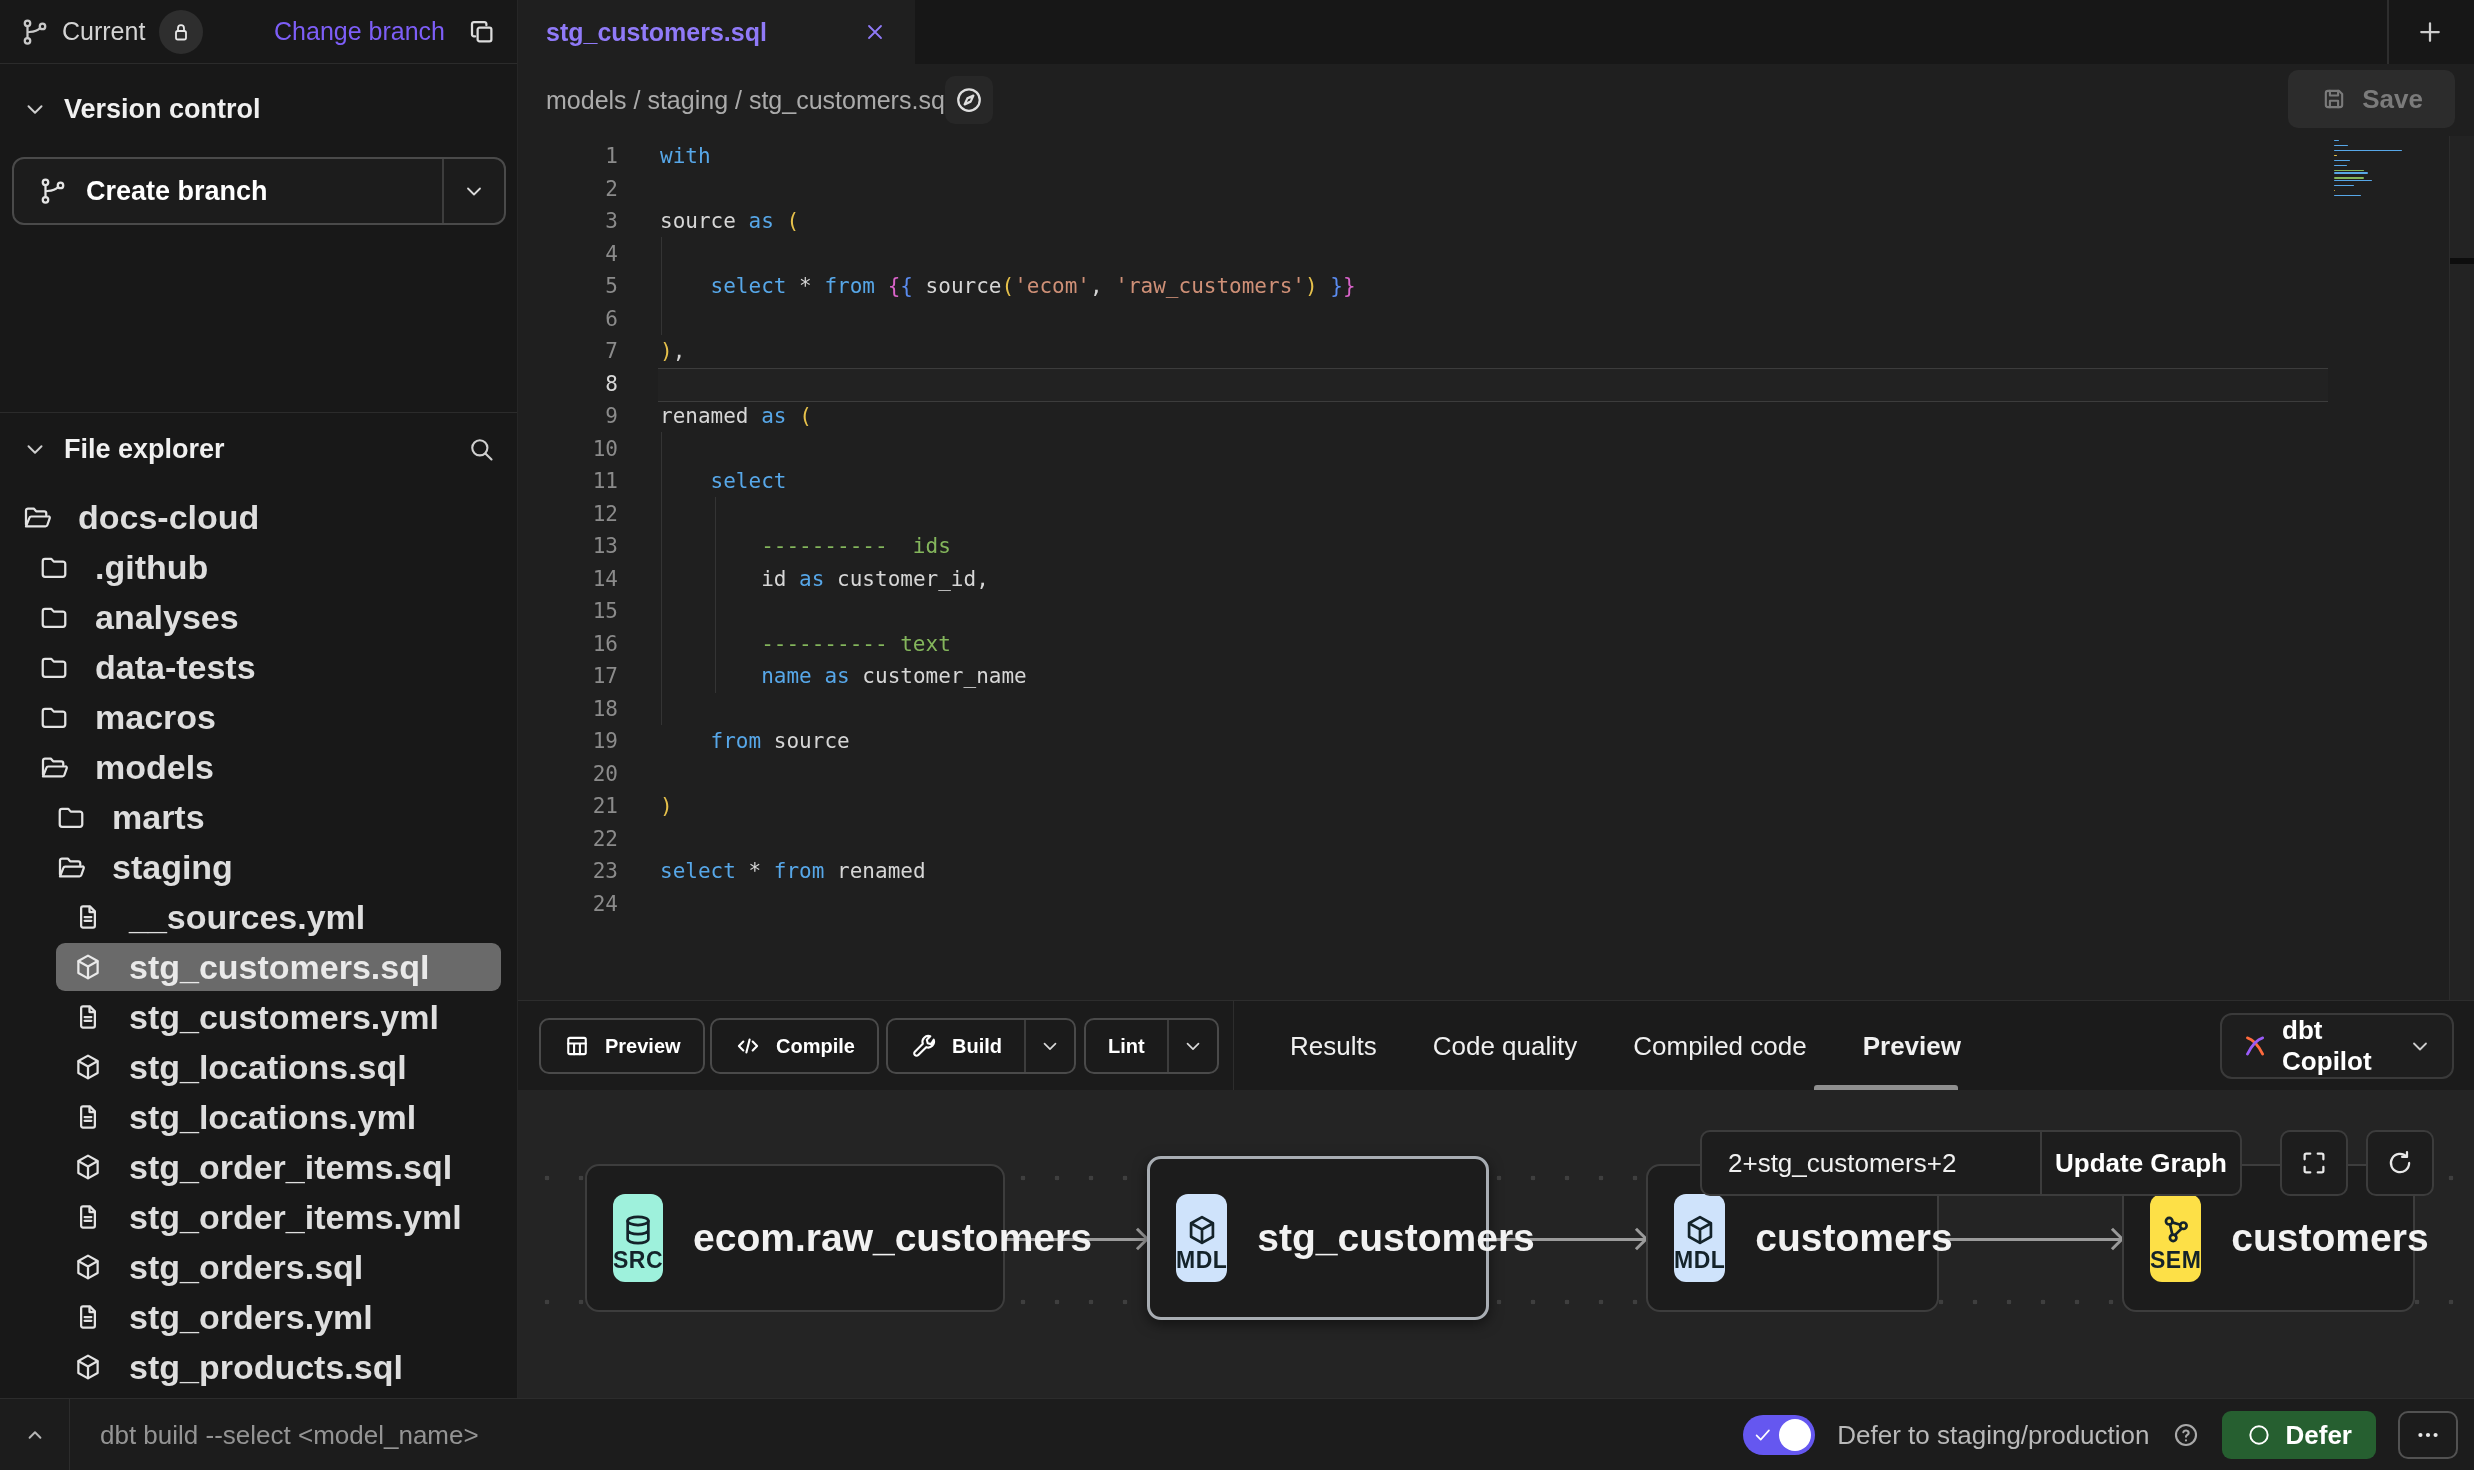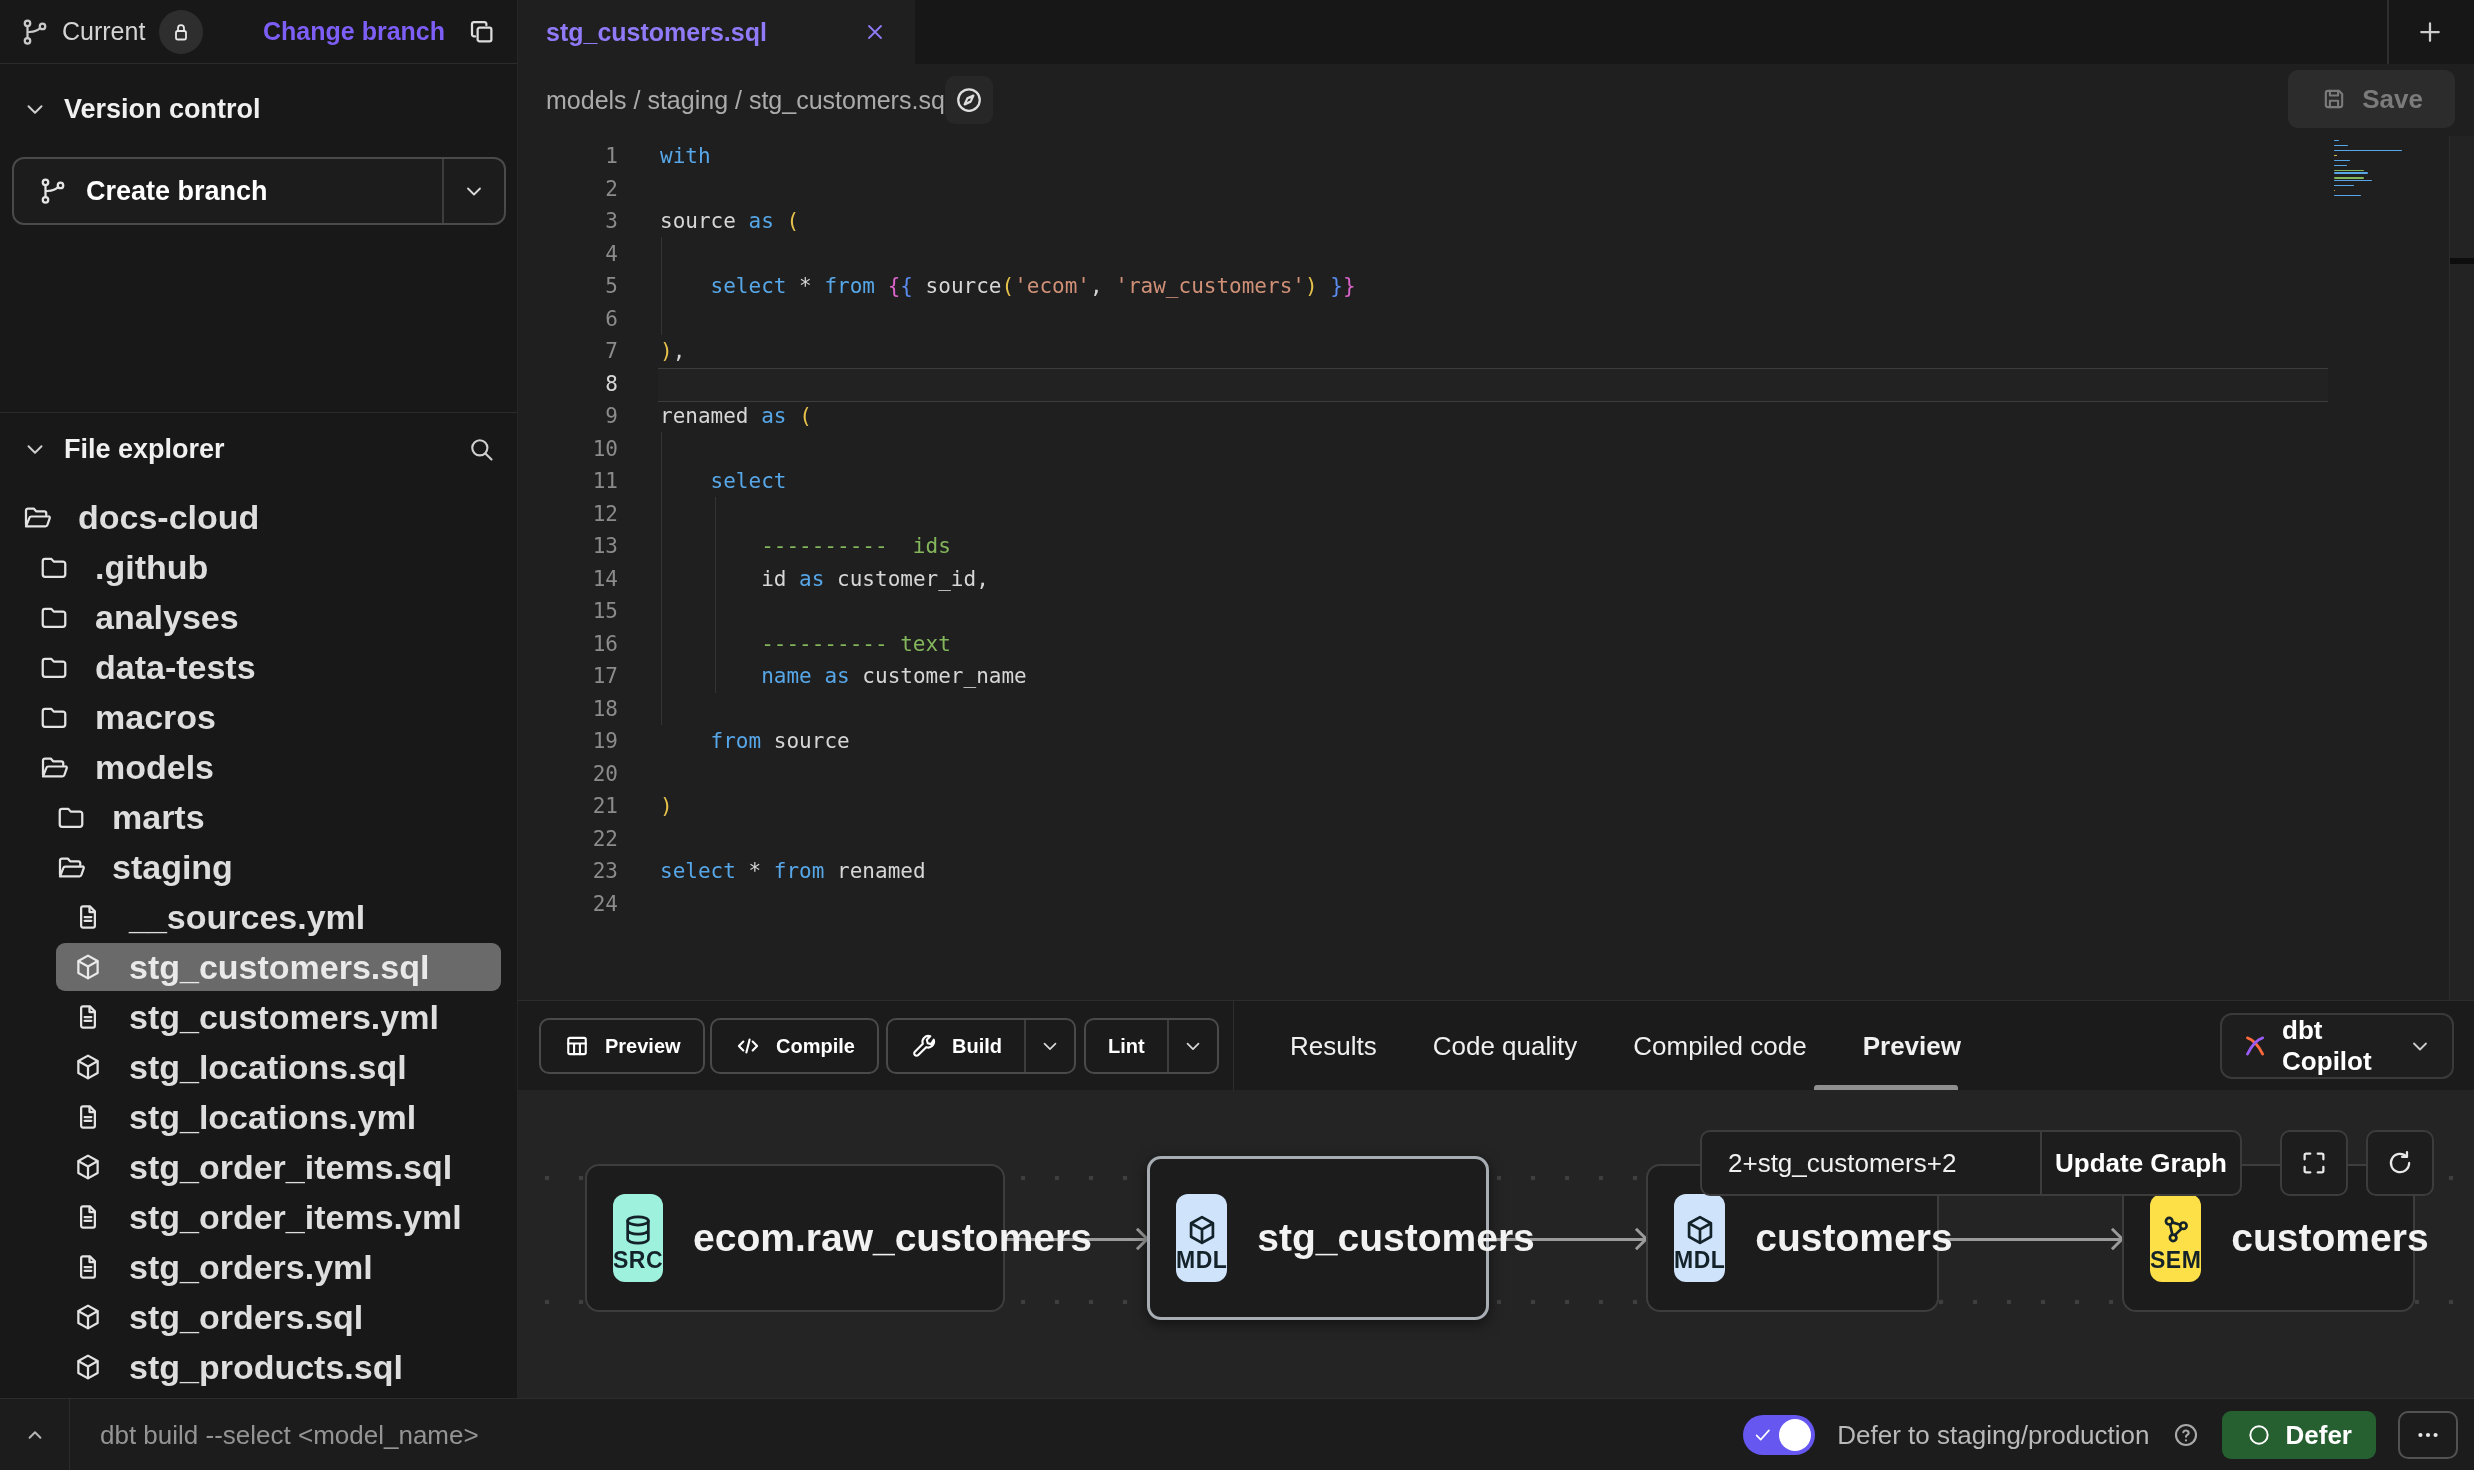--- a/index.html
+++ b/index.html
@@ -13,21 +13,21 @@
   .app{position:relative;width:2474px;height:1470px;background:var(--bg);overflow:hidden;color:var(--txt)}
   svg{display:block}
   .ic{stroke:currentColor;fill:none;stroke-width:1.8;stroke-linecap:round;stroke-linejoin:round}
 
   
   .sidebar{position:absolute;left:0;top:0;width:518px;height:1398px;background:var(--sidebar);border-right:1px solid #262626}
   .sb-top{position:absolute;left:0;top:0;width:100%;height:64px;border-bottom:1px solid var(--line);display:flex;align-items:center;padding:0 20px}
   .sb-top .branch-ic{color:#c9c9c9;margin-right:12px}
   .cur-label{font-size:25px;color:#d4d4d4}
   .lock-chip{width:44px;height:44px;border-radius:50%;background:#2e2e2e;display:flex;align-items:center;justify-content:center;color:#e8e8e8;margin-left:14px}
-  .chg-branch{margin-left:auto;font-size:25px;font-weight:700;color:#7d5ef7;cursor:pointer}
+  .chg-branch{margin-left:auto;font-size:25px;font-weight:400;color:#7d5ef7;cursor:pointer}
   .copy-btn{margin-left:22px;color:#dcdcdc}
   .vc-head,.fe-head{position:absolute;left:0;width:100%;height:58px;display:flex;align-items:center;padding:0 22px;gap:16px}
   .vc-head{top:80px}
   .sec-title{font-size:27px;font-weight:700;color:#f0f0f0}
   .chev{color:#cfcfcf}
   .create-branch{position:absolute;left:12px;top:157px;width:494px;height:68px;border:2px solid var(--btn-border);border-radius:12px;background:#1c1c1c;display:flex;align-items:center}
   .cb-main{flex:1;display:flex;align-items:center;gap:18px;padding:0 24px;height:100%}
   .cb-label{font-size:27px;font-weight:700;color:#fff}
   .cb-split{width:62px;height:100%;border-left:2px solid #3d3d3d;display:flex;align-items:center;justify-content:center;color:#d9d9d9}
   .sb-divider{position:absolute;left:0;top:412px;width:100%;height:0;border-top:1px solid var(--line)}
@@ -315,34 +315,34 @@
             <svg width="30" height="30" viewBox="0 0 24 24" style="stroke:currentColor;fill:none;stroke-width:1.8;stroke-linecap:round;stroke-linejoin:round">
               <path d="M6.5 5A1.5 1.5 0 0 1 8 3.5h5.5L17.5 7.5V19a1.5 1.5 0 0 1-1.5 1.5H8A1.5 1.5 0 0 1 6.5 19z"></path>
               <path d="M13.2 3.8V8h4M9.3 12h5.4M9.3 15h5.4"></path>
             </svg>
           </span>
           <span class="t-label">stg_order_items.yml</span>
         </div>
         <div class="tree-row" style="padding-left: 73px;">
           <span class="t-ic">
             <svg width="30" height="30" viewBox="0 0 24 24" style="stroke:currentColor;fill:none;stroke-width:1.8;stroke-linecap:round;stroke-linejoin:round">
+              <path d="M12 2.9l7.7 4.3v9.6L12 21.1l-7.7-4.3V7.2z"></path>
+              <path d="M4.5 7.4l7.5 4.2 7.5-4.2M12 11.6v9.3"></path>
+            </svg>
+          </span>
+          <span class="t-label">stg_orders.sql</span>
+        </div>
+        <div class="tree-row" style="padding-left: 73px;">
+          <span class="t-ic">
+            <svg width="30" height="30" viewBox="0 0 24 24" style="stroke:currentColor;fill:none;stroke-width:1.8;stroke-linecap:round;stroke-linejoin:round">
               <path d="M6.5 5A1.5 1.5 0 0 1 8 3.5h5.5L17.5 7.5V19a1.5 1.5 0 0 1-1.5 1.5H8A1.5 1.5 0 0 1 6.5 19z"></path>
               <path d="M13.2 3.8V8h4M9.3 12h5.4M9.3 15h5.4"></path>
             </svg>
           </span>
           <span class="t-label">stg_orders.yml</span>
-        </div>
-        <div class="tree-row" style="padding-left: 73px;">
-          <span class="t-ic">
-            <svg width="30" height="30" viewBox="0 0 24 24" style="stroke:currentColor;fill:none;stroke-width:1.8;stroke-linecap:round;stroke-linejoin:round">
-              <path d="M12 2.9l7.7 4.3v9.6L12 21.1l-7.7-4.3V7.2z"></path>
-              <path d="M4.5 7.4l7.5 4.2 7.5-4.2M12 11.6v9.3"></path>
-            </svg>
-          </span>
-          <span class="t-label">stg_orders.sql</span>
         </div>
         <div class="tree-row" style="padding-left: 73px;">
           <span class="t-ic">
             <svg width="30" height="30" viewBox="0 0 24 24" style="stroke:currentColor;fill:none;stroke-width:1.8;stroke-linecap:round;stroke-linejoin:round">
               <path d="M12 2.9l7.7 4.3v9.6L12 21.1l-7.7-4.3V7.2z"></path>
               <path d="M4.5 7.4l7.5 4.2 7.5-4.2M12 11.6v9.3"></path>
             </svg>
           </span>
           <span class="t-label">stg_products.sql</span>
         </div>

